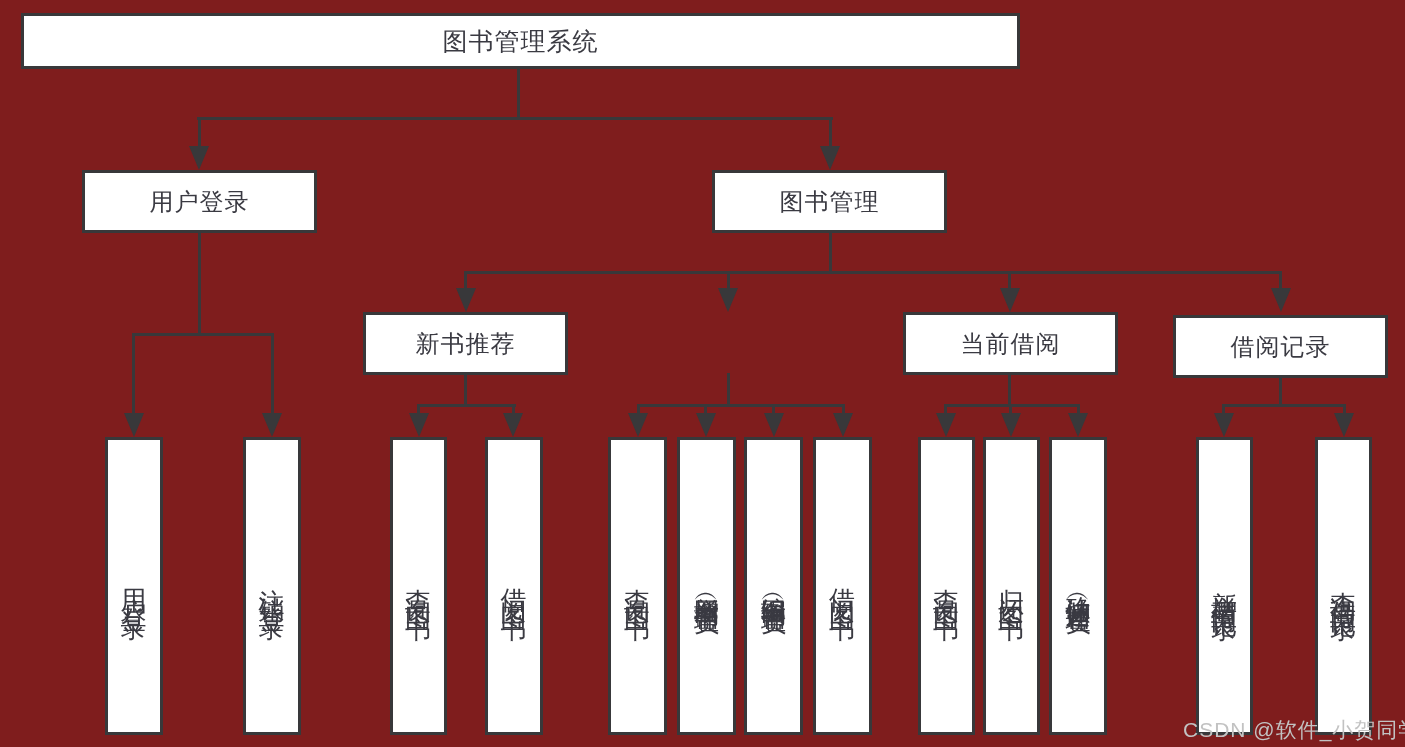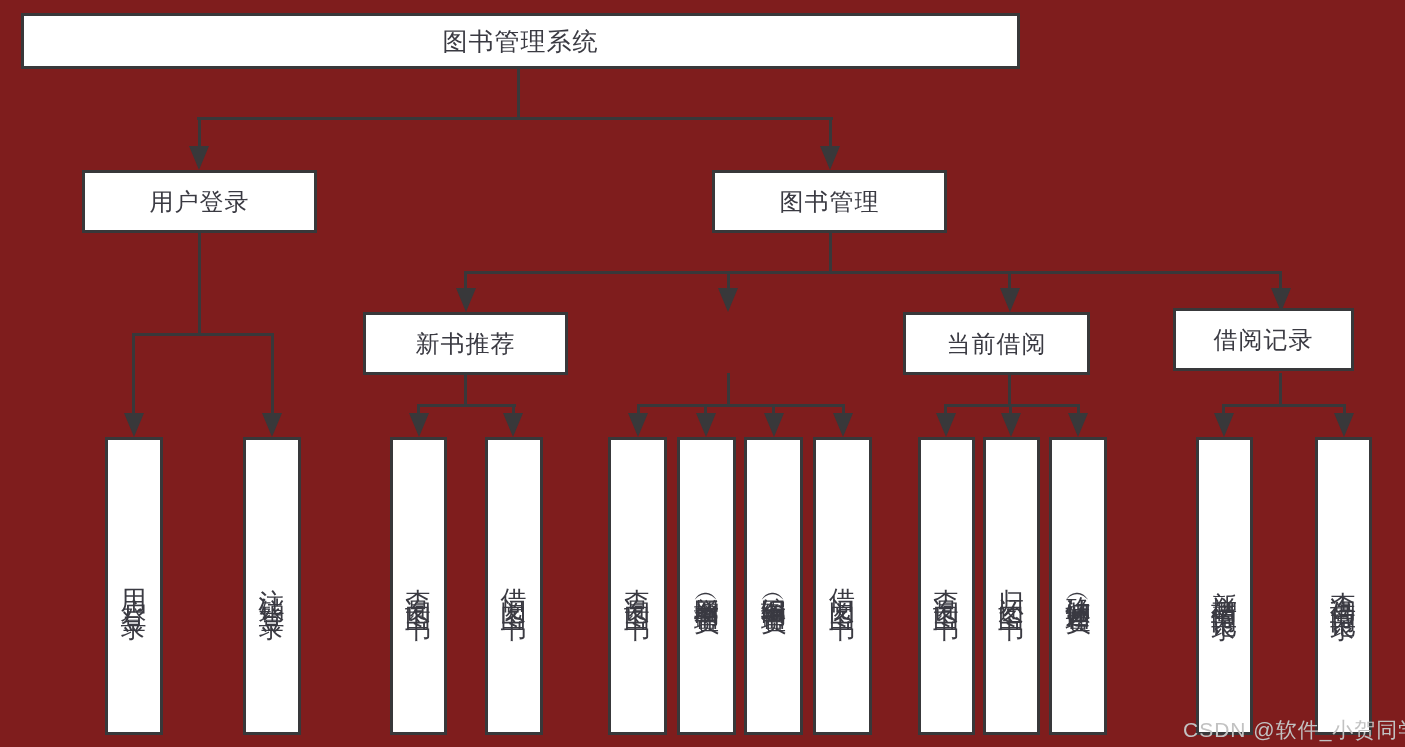--- a/index.html
+++ b/index.html
@@ -123,24 +123,24 @@
   <div class="box" style="left:82px;top:170px;width:235px;height:63px;">
     <span class="hlabel">用户登录</span>
   </div>
   <div class="box" style="left:712px;top:170px;width:235px;height:63px;">
     <span class="hlabel">图书管理</span>
   </div>
 
   <div class="box" style="left:363px;top:312px;width:205px;height:63px;">
     <span class="hlabel">新书推荐</span>
   </div>
-  <div class="box" style="left:903px;top:312px;width:187px;height:63px;">
+  <div class="box" style="left:903px;top:312px;width:215px;height:63px;">
     <span class="hlabel">当前借阅</span>
   </div>
-  <div class="box" style="left:1173px;top:308px;width:181px;height:63px;justify-content:center;">
+  <div class="box" style="left:1173px;top:315px;width:215px;height:63px;justify-content:center;">
     <span class="hlabel">借阅记录</span>
   </div>
 
   <div class="box" style="left:105px;top:437px;width:58px;height:298px;">
     <span class="vtext">用户登录</span>
   </div>
   <div class="box" style="left:243px;top:437px;width:58px;height:298px;">
     <span class="vtext">注销登录</span>
   </div>
 

